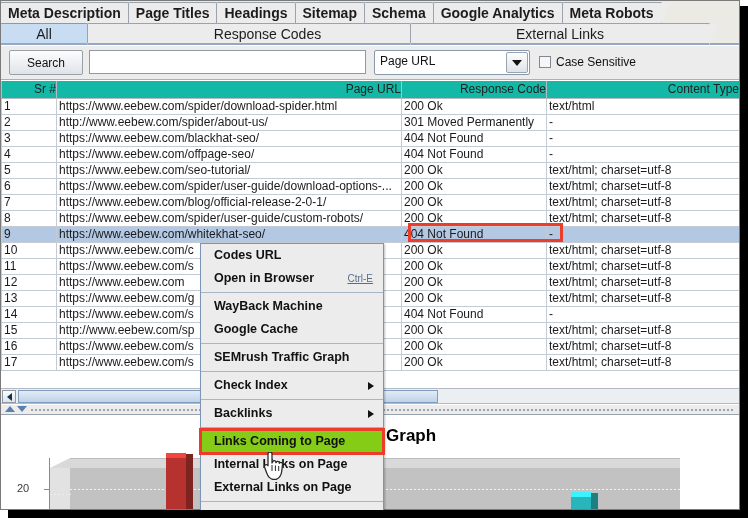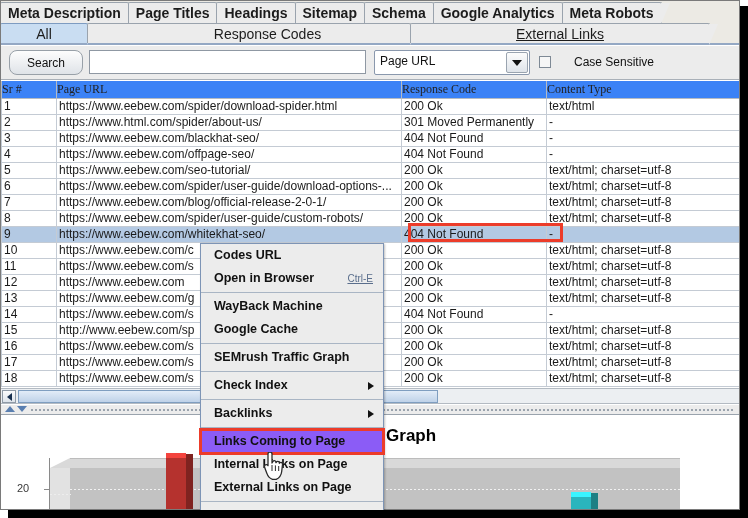--- a/index.html
+++ b/index.html
@@ -72,36 +72,36 @@
     background: #c9ddf2;
     border-color: #7d9bc1;
   }
   .tab.sel::after { border-left-color: #c9ddf2; }
 
   .tabrow-1 .tab { font-weight: bold; }
   .tabrow-2 .tab { height: 20px; line-height: 20px; }
 
   .tab-all   { width: 88px; }
   .tab-resp  { width: 324px; padding-left: 44px; }
-  .tab-ext   { width: 300px; text-decoration: underline; }
+  .tab-ext   { width: 300px; }
 
   
   .toolbar {
     position: absolute; top: 46px; left: 1px;
     width: 738px; height: 34px;
     background: #ececec;
     border-bottom: 1px solid #a9b0b8;
   }
   .btn-search {
     position: absolute; left: 8px; top: 4px;
     width: 74px; height: 25px;
     font-size: 12px;
     background: linear-gradient(#fdfdfd, #dfe3e8);
     border: 1px solid #98a0a8;
-    border-radius: 8px;
+    border-radius: 2px;
     color: #111;
     cursor: pointer;
   }
   .search-input {
     position: absolute; left: 88px; top: 4px;
     width: 277px; height: 24px;
     border: 1px solid #8f98a3;
     background: #ffffff;
     font-size: 12px;
     padding: 0 4px;
@@ -129,21 +129,21 @@
   }
   .tri-down {
     width: 0; height: 0;
     border-left: 5px solid transparent;
     border-right: 5px solid transparent;
     border-top: 6px solid #111;
   }
   .case-wrap {
     position: absolute; left: 538px; top: 9px;
     font-size: 12px; color: #111;
-    display: flex; align-items: center; gap: 23px;
+    display: flex; align-items: center; gap: 5px;
     cursor: pointer;
   }
   .chk {
     width: 12px; height: 12px;
     border: 1px solid #7e8995;
     background: #f6f6f6;
     display: inline-block;
   }
 
   
@@ -154,29 +154,28 @@
     overflow: hidden;
   }
   table.grid {
     width: 738px;
     border-collapse: collapse;
     table-layout: fixed;
     font-size: 12px;
   }
   table.grid th {
     height: 17px;
-    background: #3b82f6;
+    background: #14b8a6;
     border: 1px solid #b5bbc2;
     border-top: none;
     font-weight: normal;
     font-size: 12px;
     color: #222;
-    text-align: left;
+    text-align: right;
     padding: 0;
-    font-family: Liberation Serif, serif;
   }
   table.grid td {
     height: 16px;
     border: 1px solid #c4cbd4;
     border-top: none;
     padding: 0 1px 0 2px;
     color: #1a1a1a;
     white-space: nowrap;
     overflow: hidden;
     background: #ffffff;
@@ -355,21 +354,21 @@
     border-top: 4px solid transparent;
     border-bottom: 4px solid transparent;
     border-left: 6px solid #111;
   }
   .mi-sep {
     height: 0;
     border-top: 1px solid #a9b5c4;
     margin: 2px 0;
   }
   .mi.hl {
-    background: #8b5cf6;
+    background: #84cc16;
     outline: 3px solid #ec3c2a;
     outline-offset: -1px;
     z-index: 3;
   }
 
   
   .cursor-hand {
     position: absolute; left: 262px; top: 452px;
     z-index: 50; pointer-events: none;
   }
@@ -422,21 +421,21 @@
       </thead>
       <tbody>
           <tr>
             <td class="c-sr">1</td>
             <td class="c-url">https://www.eebew.com/spider/download-spider.html</td>
             <td class="c-rc">200 Ok</td>
             <td class="c-ct">text/html</td>
           </tr>
           <tr>
             <td class="c-sr">2</td>
-            <td class="c-url">https://www.html.com/spider/about-us/</td>
+            <td class="c-url">http://www.eebew.com/spider/about-us/</td>
             <td class="c-rc">301 Moved Permanently</td>
             <td class="c-ct">-</td>
           </tr>
           <tr>
             <td class="c-sr">3</td>
             <td class="c-url">https://www.eebew.com/blackhat-seo/</td>
             <td class="c-rc">404 Not Found</td>
             <td class="c-ct">-</td>
           </tr>
           <tr>
@@ -512,26 +511,20 @@
             <td class="c-ct">text/html; charset=utf-8</td>
           </tr>
           <tr>
             <td class="c-sr">16</td>
             <td class="c-url">https://www.eebew.com/s</td>
             <td class="c-rc">200 Ok</td>
             <td class="c-ct">text/html; charset=utf-8</td>
           </tr>
           <tr>
             <td class="c-sr">17</td>
-            <td class="c-url">https://www.eebew.com/s</td>
-            <td class="c-rc">200 Ok</td>
-            <td class="c-ct">text/html; charset=utf-8</td>
-          </tr>
-          <tr>
-            <td class="c-sr">18</td>
             <td class="c-url">https://www.eebew.com/s</td>
             <td class="c-rc">200 Ok</td>
             <td class="c-ct">text/html; charset=utf-8</td>
           </tr>
         </tbody>
     </table>
   </div>
 
   <div class="redbox-cell"></div>
 

